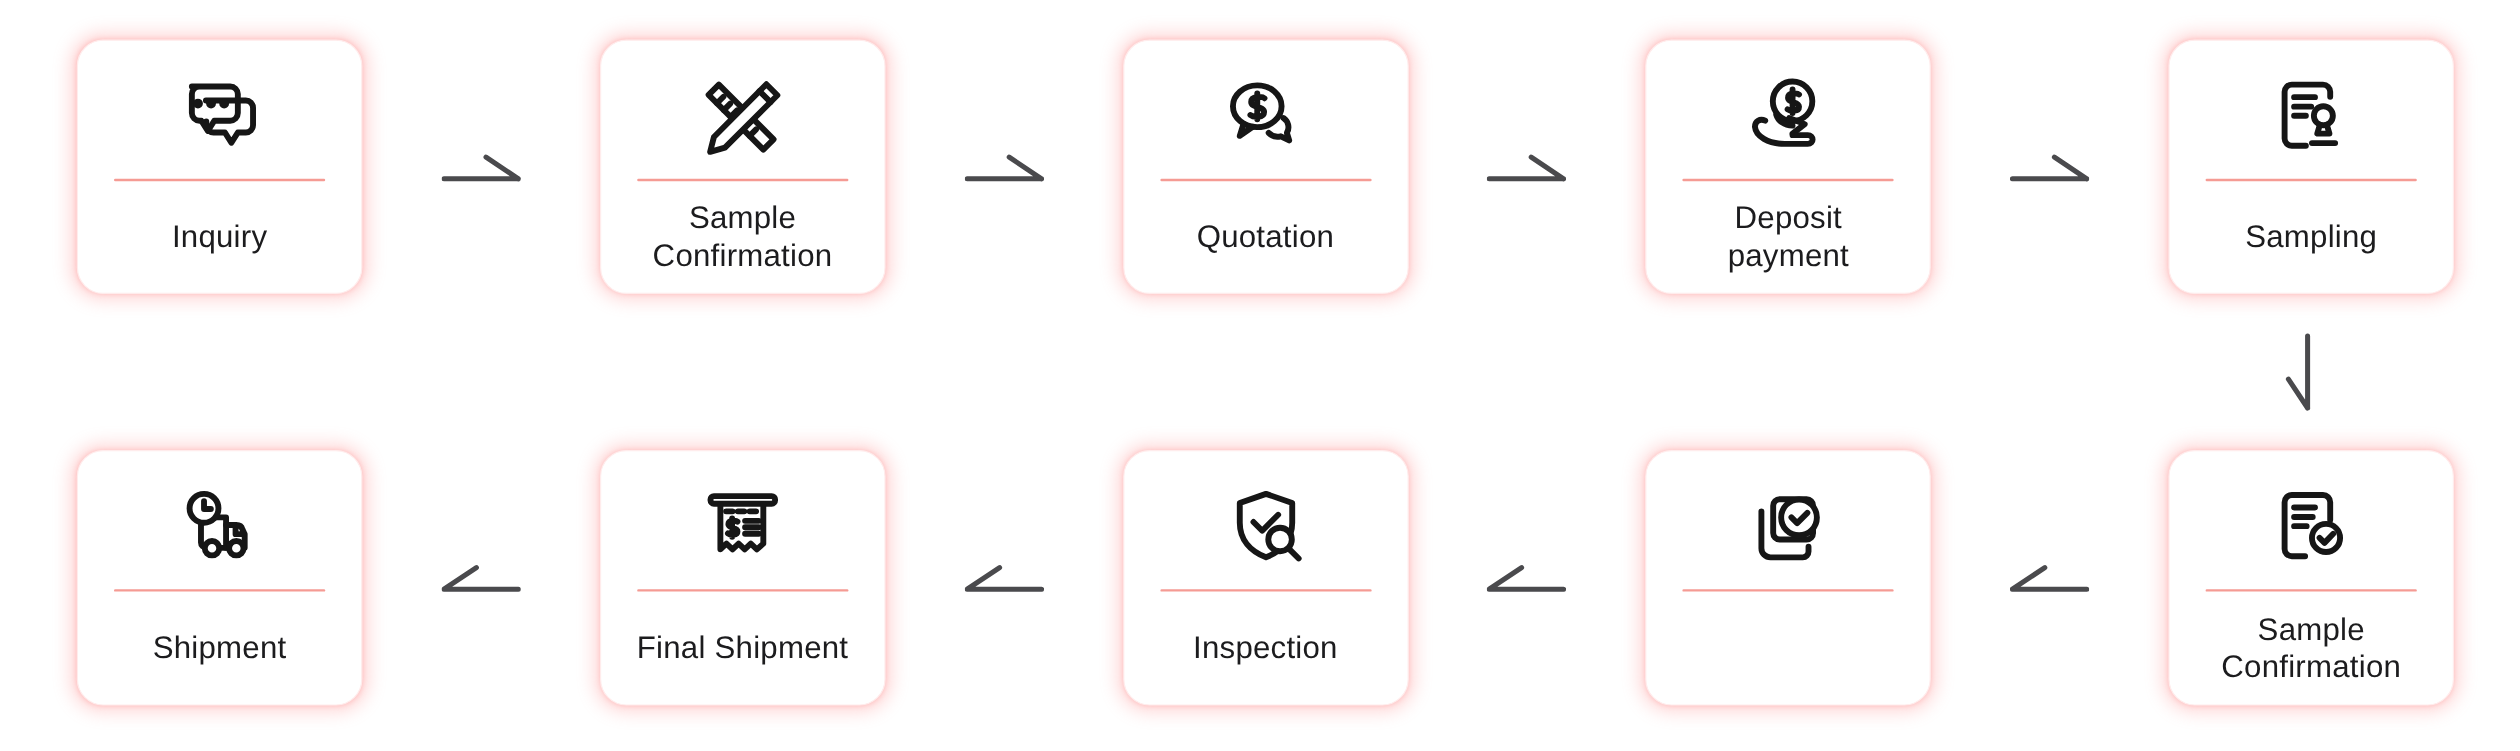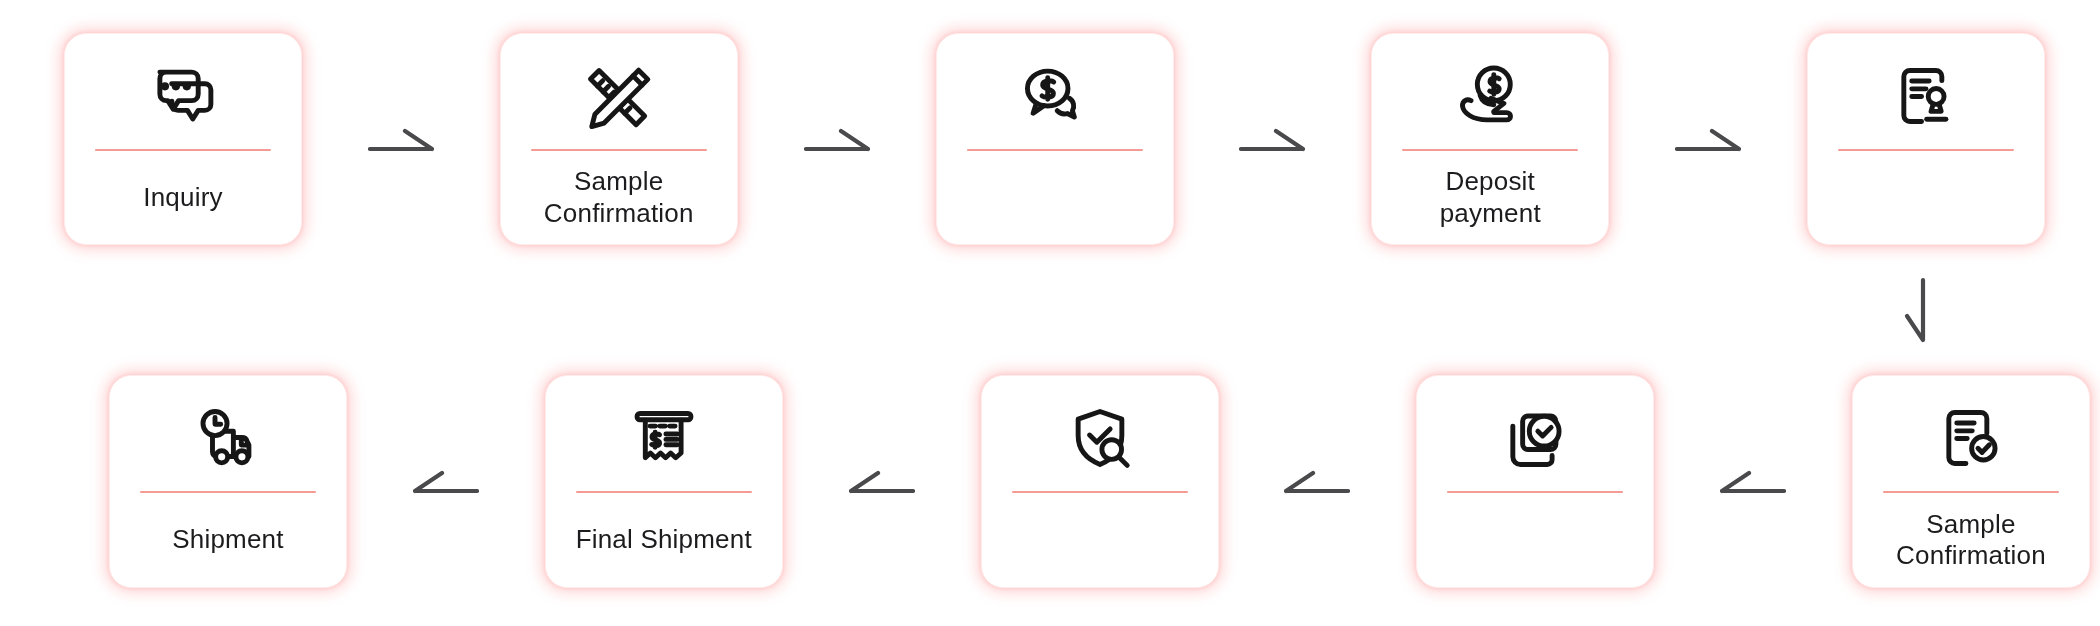--- a/index.html
+++ b/index.html
@@ -2,21 +2,21 @@
 <html><head>
 <meta charset="utf-8">
 <style>
   html,body{margin:0;padding:0;background:#ffffff;}
   .canvas{
     position:relative;width:2100px;height:626px;background:#ffffff;overflow:hidden;
     font-family:"Liberation Sans","DejaVu Sans",sans-serif;
   }
   .row{position:absolute;left:64px;width:1981px;display:flex;justify-content:space-between;}
   .row-top{top:33px;height:212px;}
-  .row-bottom{top:375px;height:213px;margin-left:45px;}
+  .row-bottom{top:375px;height:213px;}
   .card{
     box-sizing:border-box;flex:0 0 238px;height:100%;
     background:#ffffff;border:1px solid #ffecec;border-radius:22px;
     box-shadow:0 0 4px rgba(255,166,166,.55), 0 0 14px 5px rgba(255,138,138,.33);
     display:flex;flex-direction:column;align-items:center;padding-top:28px;
   }
   .icon-wrap{height:74px;display:flex;align-items:center;justify-content:center;}
   .icon-wrap svg{width:76px;height:76px;}
   .divider{width:176px;height:2px;background:#f59b94;border-radius:1px;margin-top:13px;flex:0 0 auto;}
   .label-area{flex:1;display:flex;align-items:center;justify-content:center;padding:0 8px;}
@@ -86,20 +86,23 @@
     <div class="card">
       <div class="icon-wrap">
         <svg viewBox="0 0 24 24">
           <ellipse class="ic" cx="9.7" cy="8.7" rx="6.4" ry="5.5"></ellipse>
           <path class="ic" d="M6.1,13.3 L5.1,16.5 8.5,14.1"></path>
           <path class="ic" d="M9.7,5.3 V12.1 M11.6,6.6 C11.1,6.1 8.1,5.9 8.1,7.6 8.1,9.2 11.5,8.6 11.5,10.2 11.5,11.9 8.6,11.6 7.9,11"></path>
           <path class="ic" d="M16.6,11.8 a2.9,2.9 0 0 1 0.9,3.9 l0.6,2 -2.2,-1.1 a3.3,3.3 0 0 1 -3.2,-0.9"></path>
         </svg>
       </div>
       <div class="divider"></div>
+      <div class="label-area">
+          <div class="step-label">Quotation</div>
+        </div>
     </div>
 
     <div class="arrow-cell">
       <svg width="66" height="24" viewBox="0 0 66 24">
         <path class="arrow-stroke" d="M2,21 H64 M64,21 L37,3"></path>
       </svg>
     </div>
 
     <div class="card">
       <div class="icon-wrap">
@@ -127,20 +130,23 @@
       <div class="icon-wrap">
         <svg viewBox="0 0 24 24">
           <path class="ic" d="M10.6,19.1 H6.9 A1.9,1.9 0 0 1 5,17.2 V4.9 A1.9,1.9 0 0 1 6.9,3 H15.1 A1.9,1.9 0 0 1 17,4.9 V6.2"></path>
           <path class="ic" d="M7.5,6.3 H13 M7.5,8.8 H12 M7.5,11.2 H10.6"></path>
           <circle class="ic" cx="15.2" cy="11.2" r="2.5"></circle>
           <path class="ic" d="M14.3,13.5 L13.6,15.9 H16.8 L16.1,13.5"></path>
           <path class="ic" d="M12.2,18.4 H18.3" stroke-width="1.9"></path>
         </svg>
       </div>
       <div class="divider"></div>
+      <div class="label-area">
+          <div class="step-label">Sampling</div>
+        </div>
     </div>
 
   </div>
 
   <div class="down-arrow">
     <svg width="26" height="66" viewBox="0 0 26 66">
       <path class="arrow-stroke" d="M20,3 V63 M20,63 L4,39"></path>
     </svg>
   </div>
 
@@ -194,20 +200,23 @@
     <div class="card">
       <div class="icon-wrap">
         <svg viewBox="0 0 24 24">
           <path class="ic" d="M12,2.7 L18.9,5.1 V10.3 C18.9,14.8 16.1,17.8 12,19.4 C7.9,17.8 5.1,14.8 5.1,10.3 V5.1 Z"></path>
           <path class="ic" d="M8.7,10.1 L11,12.4 15.2,8.2"></path>
           <circle class="ic-white" cx="15.7" cy="14.7" r="3.1"></circle>
           <path class="ic" d="M18,17.1 L20.6,19.7"></path>
         </svg>
       </div>
       <div class="divider"></div>
+      <div class="label-area">
+          <div class="step-label">Inspection</div>
+        </div>
     </div>
 
     <div class="arrow-cell">
       <svg width="66" height="24" viewBox="0 0 66 24">
         <path class="arrow-stroke" d="M64,21 H2 M2,21 L29,3"></path>
       </svg>
     </div>
 
     <div class="card">
       <div class="icon-wrap">

